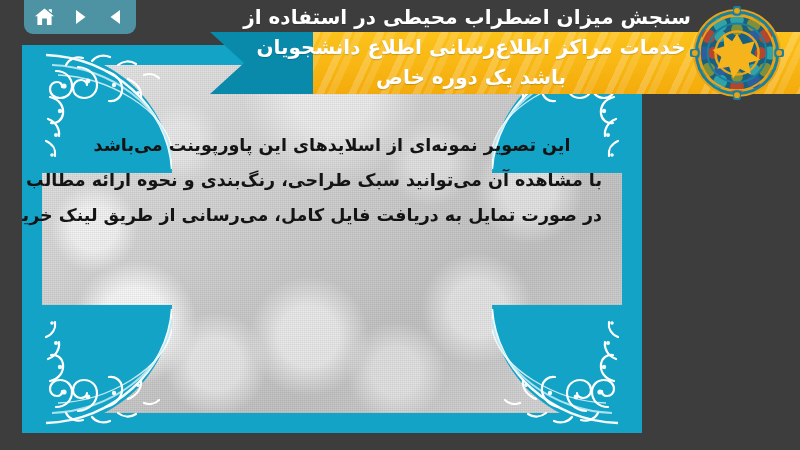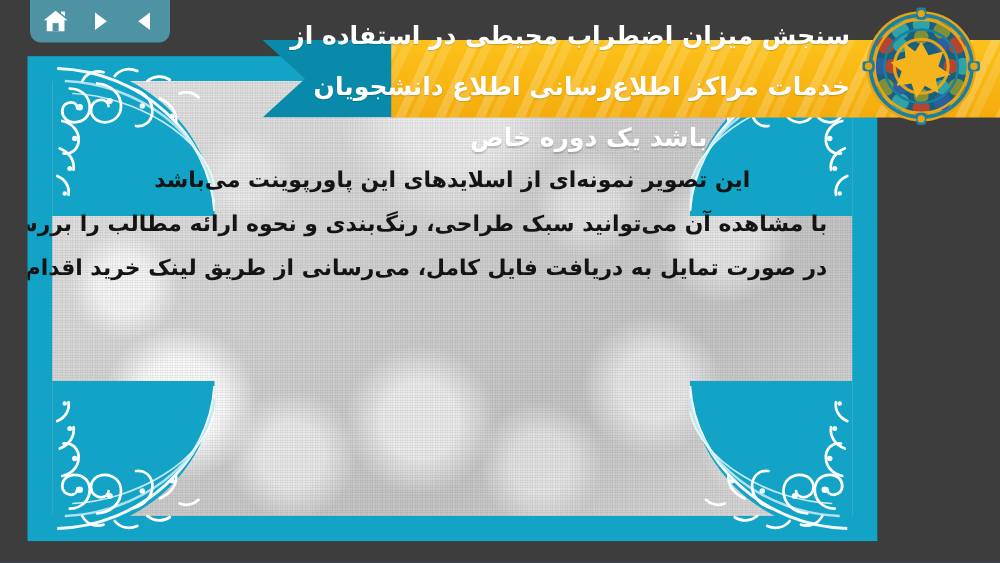--- a/index.html
+++ b/index.html
@@ -49,24 +49,24 @@
     justify-content: center;
     cursor: pointer;
   }
   .navbtn svg { display: block; }
 
   
   .slide {
     position: absolute;
     left: 22px;
     top: 45px;
-    width: 680px;
+    width: 620px;
     height: 388px;
     overflow: hidden;
-    background: #0f766e;
+    background: #3b82f6;
   }
   
   .frame {
     position: absolute;
     inset: 0;
     background: #12a3c6;
   }
   
   .panel {
     position: absolute;
@@ -166,21 +166,21 @@
   .ribbon-title {
     position: absolute;
     left: 40px;
     right: 108px;
     top: 2px;
     text-align: center;
     direction: rtl;
     z-index: 34;
   }
   .ribbon-title p {
-    margin: 12px;
+    margin: 1px;
     font-size: 20px;
     line-height: 1.45;
     color: #ffffff;
     font-weight: 700;
     white-space: nowrap;
     text-shadow: 0 1px 1px rgba(0,0,0,.18);
   }
 
   
   .medallion {

